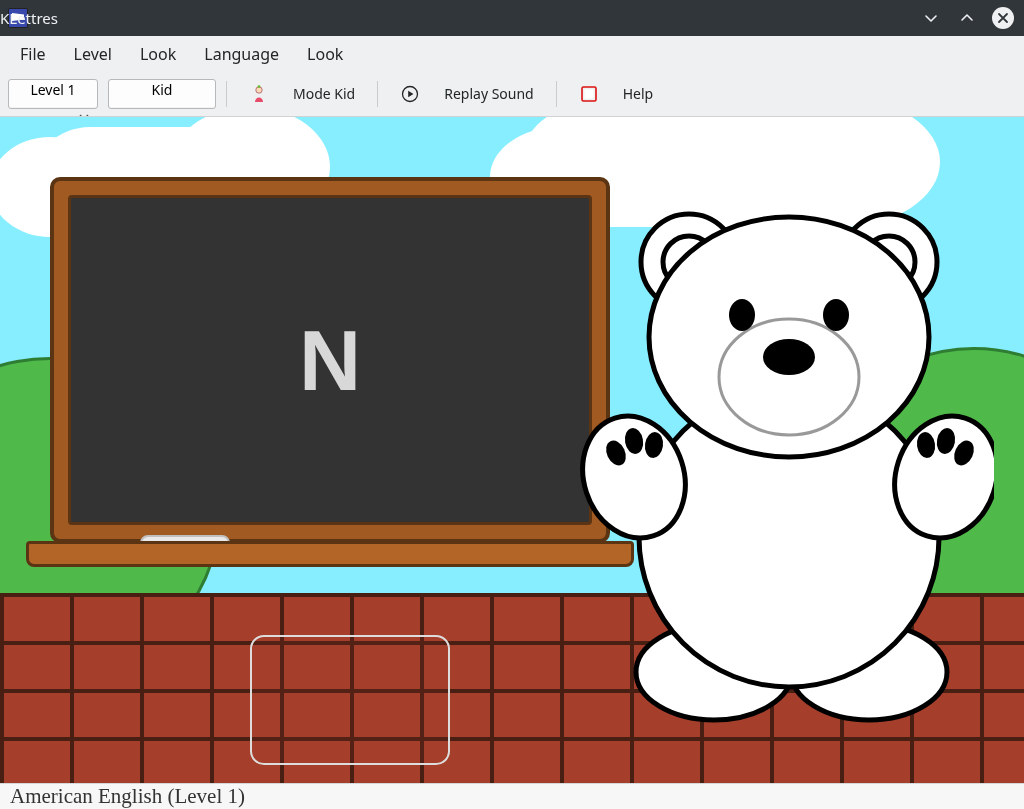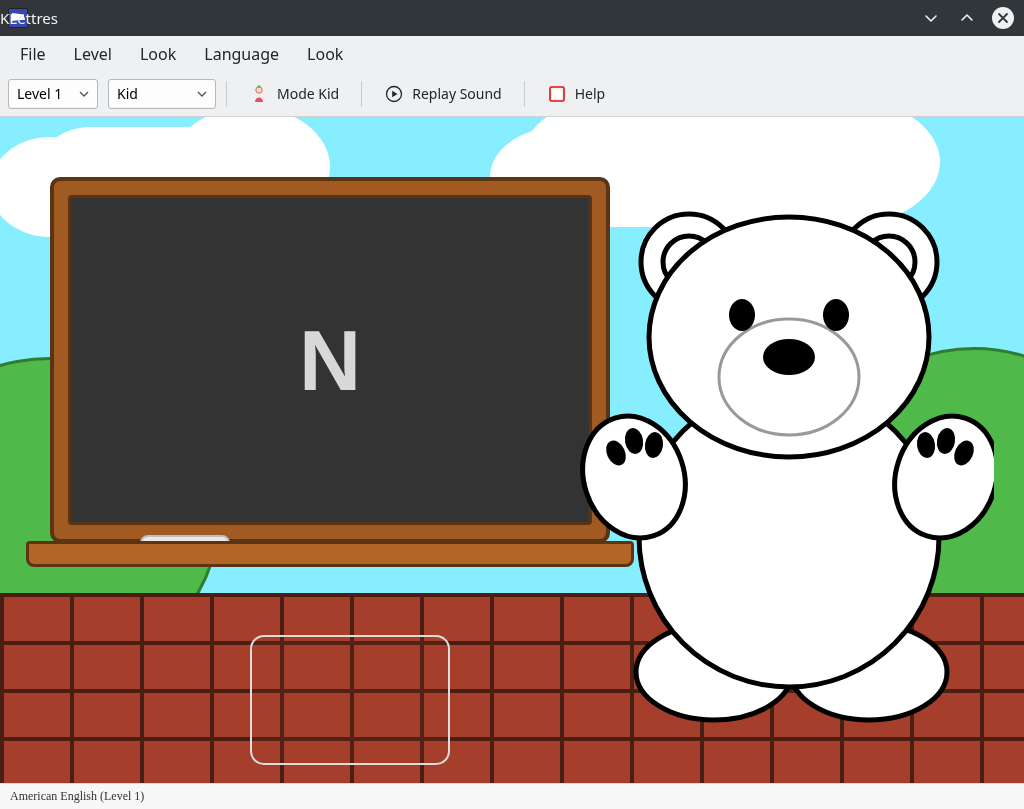--- a/index.html
+++ b/index.html
@@ -15,25 +15,25 @@
   .wbtn { width: 22px; height: 22px; display: flex; align-items: center; justify-content: center; cursor: pointer; }
   .wbtn.close { background: #eff0f1; border-radius: 50%; }
   .wbtn svg { display: block; }
 
   
   .menubar { height: 36px; background: #eff0f1; display: flex; align-items: center; padding: 0 8px; gap: 4px; border-bottom: 1px solid #eff0f1; }
   .menuitem { padding: 6px 12px; font-size: 16px; color: #232627; cursor: pointer; border-radius: 3px; }
 
   
   .toolbar { height: 44px; background: #eff0f1; display: flex; align-items: center; padding: 0 8px; gap: 10px; border-bottom: 1px solid #eff0f1; }
-  .combo { height: 30px; background: #fdfdfd; border: 1px solid #b6b9bc; border-radius: 3px; display: flex; align-items: center; padding: 0 8px; gap: 8px; cursor: pointer; box-shadow: inset 0 -1px 0 rgba(0,0,0,0.04); }
+  .combo { height: 30px; background: #fdfdfd; border: 1px solid #b6b9bc; border-radius: 3px; display: flex; align-items: center; padding: 0 8px; gap: 8px; cursor: pointer; box-shadow: inset 0 -1px 0 rgba(0,0,0,0.04); flex-direction: column; }
   .combo .chev { margin-left: auto; }
   .combo.w1 { width: 90px; }
   .combo.w2 { width: 108px; gap: 20px; }
-  .tbtn { height: 30px; display: flex; align-items: center; padding: 0 12px; gap: 8px; border-radius: 3px; cursor: pointer; color: #232627; justify-content: space-between; }
+  .tbtn { height: 30px; display: flex; align-items: center; padding: 0 12px; gap: 24px; border-radius: 3px; cursor: pointer; color: #232627; justify-content: space-between; }
   .tbtn.active { background: #dcdee0; border: 1px solid #b6b9bc; box-shadow: inset 0 1px 2px rgba(0,0,0,0.08); }
   .sep { width: 1px; height: 26px; background: #c9cccf; }
   .ticon { width: 20px; height: 20px; display: inline-flex; align-items: center; justify-content: center; }
 
   
   .canvas { flex: 1; position: relative; background: #7eeafc; overflow: hidden; border-top: 1px solid #d0d2d4; }
 
   .sky { position: absolute; inset: 0; background: #86eefe; }
   .cloud { position: absolute; background: #fff; border-radius: 50%; }
   .cloud.c1 { left: 30px;  top: 10px; width: 260px; height: 120px; border-radius: 60px; }
@@ -65,21 +65,21 @@
   .letter { color:#d8d8d8; font-size:86px; font-weight:700; font-family: Arial, sans-serif; }
   .chalk { position:absolute; left:90px; bottom:6px; width:90px; height:16px; background:#e9e9e9; border:2px solid #bfbfbf; border-radius:10px; }
 
   
   .inputbox { position:absolute; left:250px; bottom:18px; width:200px; height:130px; border:2px solid #ddd; border-radius:14px; background:rgba(165,63,43,0.1); }
 
   
   .bear { position:absolute; right:30px; top:50px; width:420px; height:560px; }
 
   
-  .statusbar { height: 26px; background: #f7f7f7; border-top: 1px solid #d5d7d9; display:flex; align-items:center; padding: 0 10px; font-family: Georgia, "Times New Roman", serif; color:#333; font-size:12px; }
+  .statusbar { height: 26px; background: #f7f7f7; border-top: 1px solid #d5d7d9; display:flex; align-items:center; padding: 0 10px; font-family: Georgia, "Times New Roman", serif; color:#333; font-size:21px; }
 </style>
 </head>
 <body>
 
 <div class="window">
 
   <div class="titlebar">
     <div class="app-icon"></div>
     <div class="title">KLettres</div>
     <div class="win-controls">

